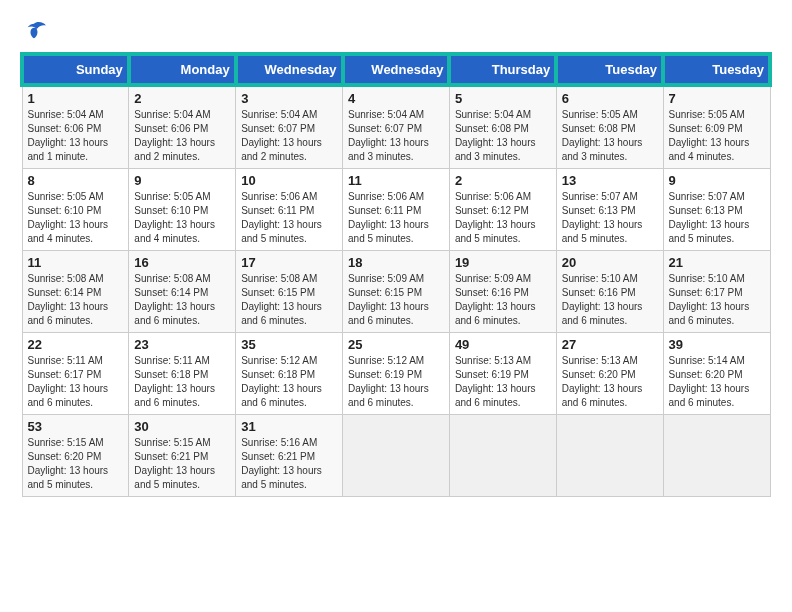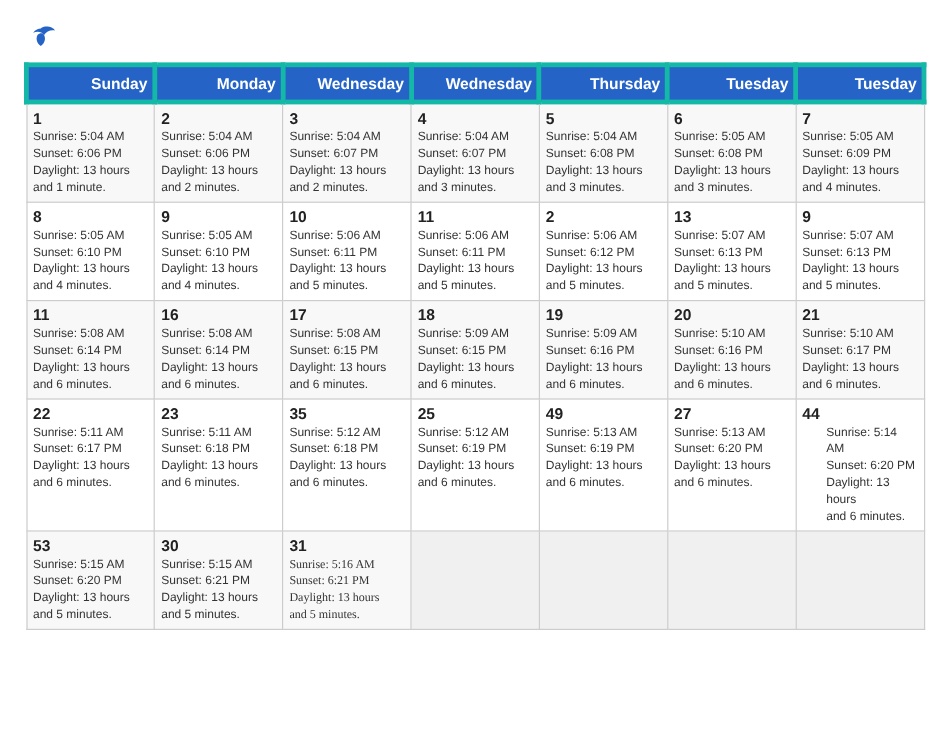--- a/index.html
+++ b/index.html
@@ -321,22 +321,22 @@
 and 6 minutes.</div>
         </td>
         <td>
           <span class="day-number">27</span>
           <div class="day-info" style="white-space: pre-line;">Sunrise: 5:13 AM
 Sunset: 6:20 PM
 Daylight: 13 hours
 and 6 minutes.</div>
         </td>
         <td>
-          <span class="day-number">44</span>
-          <div class="day-info" style="white-space: pre-line; margin-left: 20px;">Sunrise: 5:14 AM
+          <span class="day-number">39</span>
+          <div class="day-info" style="white-space: pre-line;">Sunrise: 5:14 AM
 Sunset: 6:20 PM
 Daylight: 13 hours
 and 6 minutes.</div>
         </td>
       </tr>
       <tr>
         <td>
           <span class="day-number">53</span>
           <div class="day-info" style="white-space: pre-line;">Sunrise: 5:15 AM
 Sunset: 6:20 PM
@@ -345,21 +345,21 @@
         </td>
         <td>
           <span class="day-number">30</span>
           <div class="day-info" style="white-space: pre-line;">Sunrise: 5:15 AM
 Sunset: 6:21 PM
 Daylight: 13 hours
 and 5 minutes.</div>
         </td>
         <td>
           <span class="day-number">31</span>
-          <div class="day-info" style="white-space: pre-line; font-family: Liberation Serif, serif;">Sunrise: 5:16 AM
+          <div class="day-info" style="white-space: pre-line;">Sunrise: 5:16 AM
 Sunset: 6:21 PM
 Daylight: 13 hours
 and 5 minutes.</div>
         </td>
         <td class="empty-cell"></td>
         <td class="empty-cell"></td>
         <td class="empty-cell"></td>
         <td class="empty-cell"></td>
       </tr>
     </tbody>

